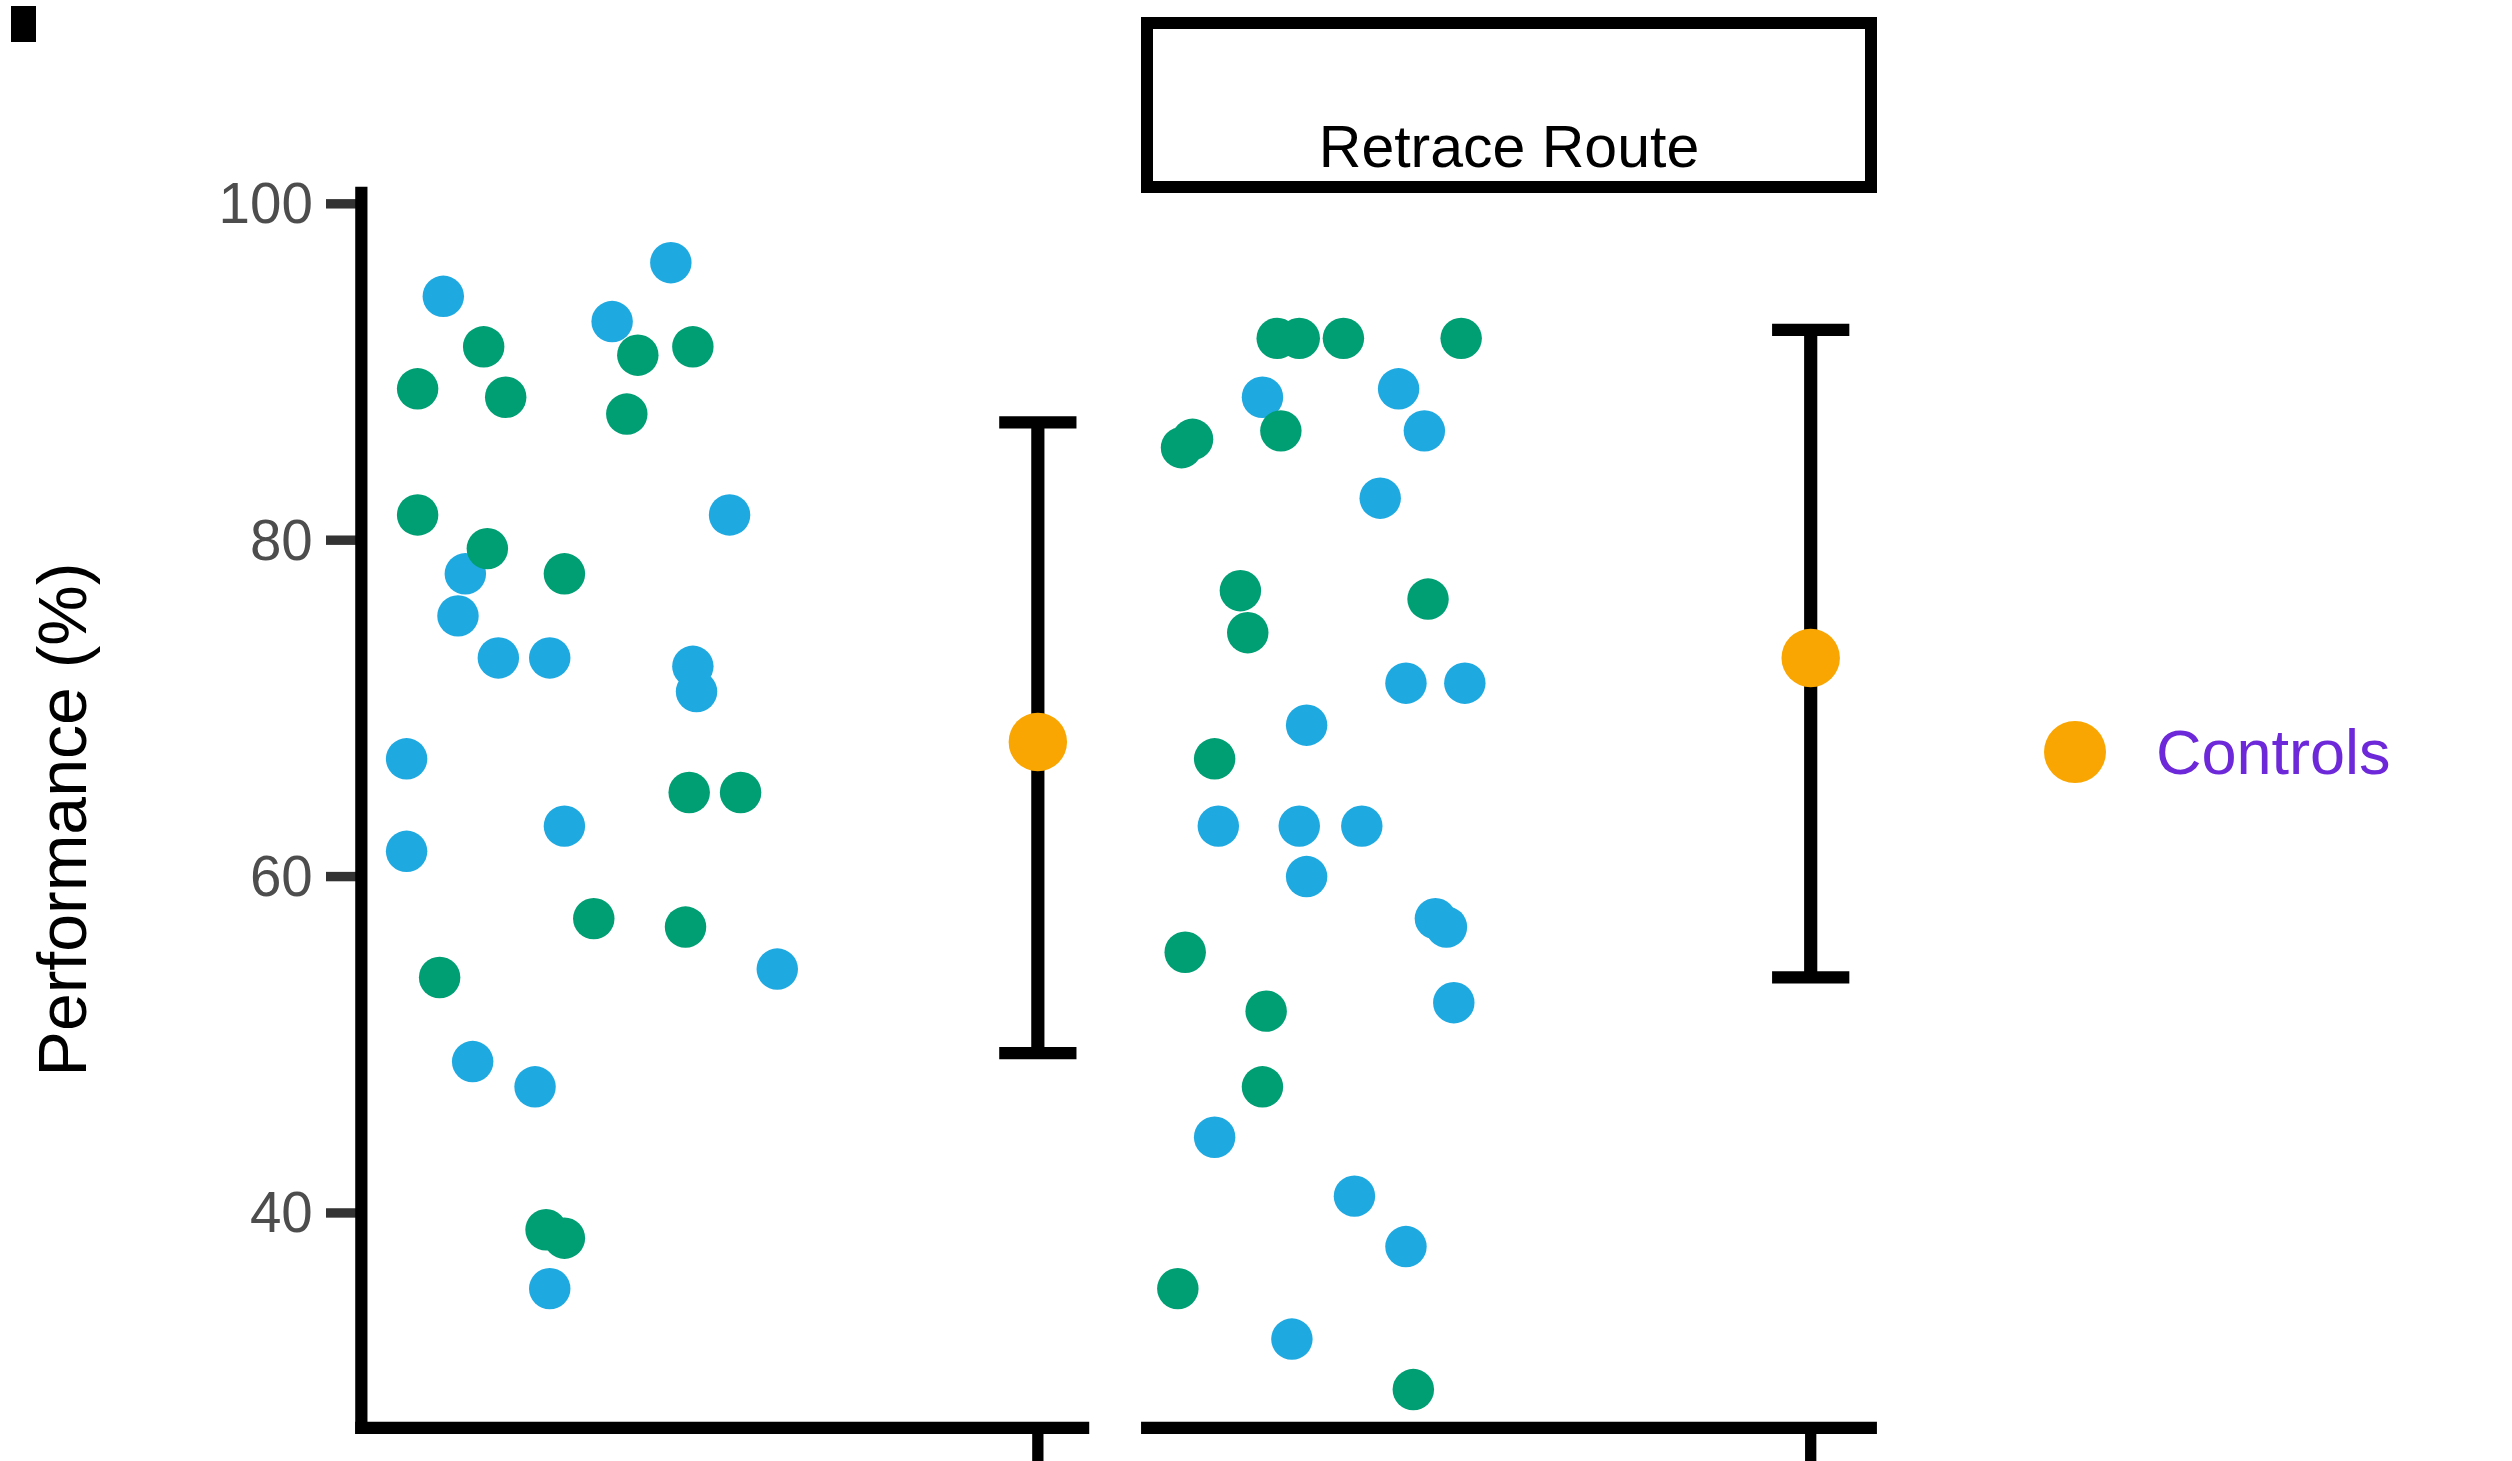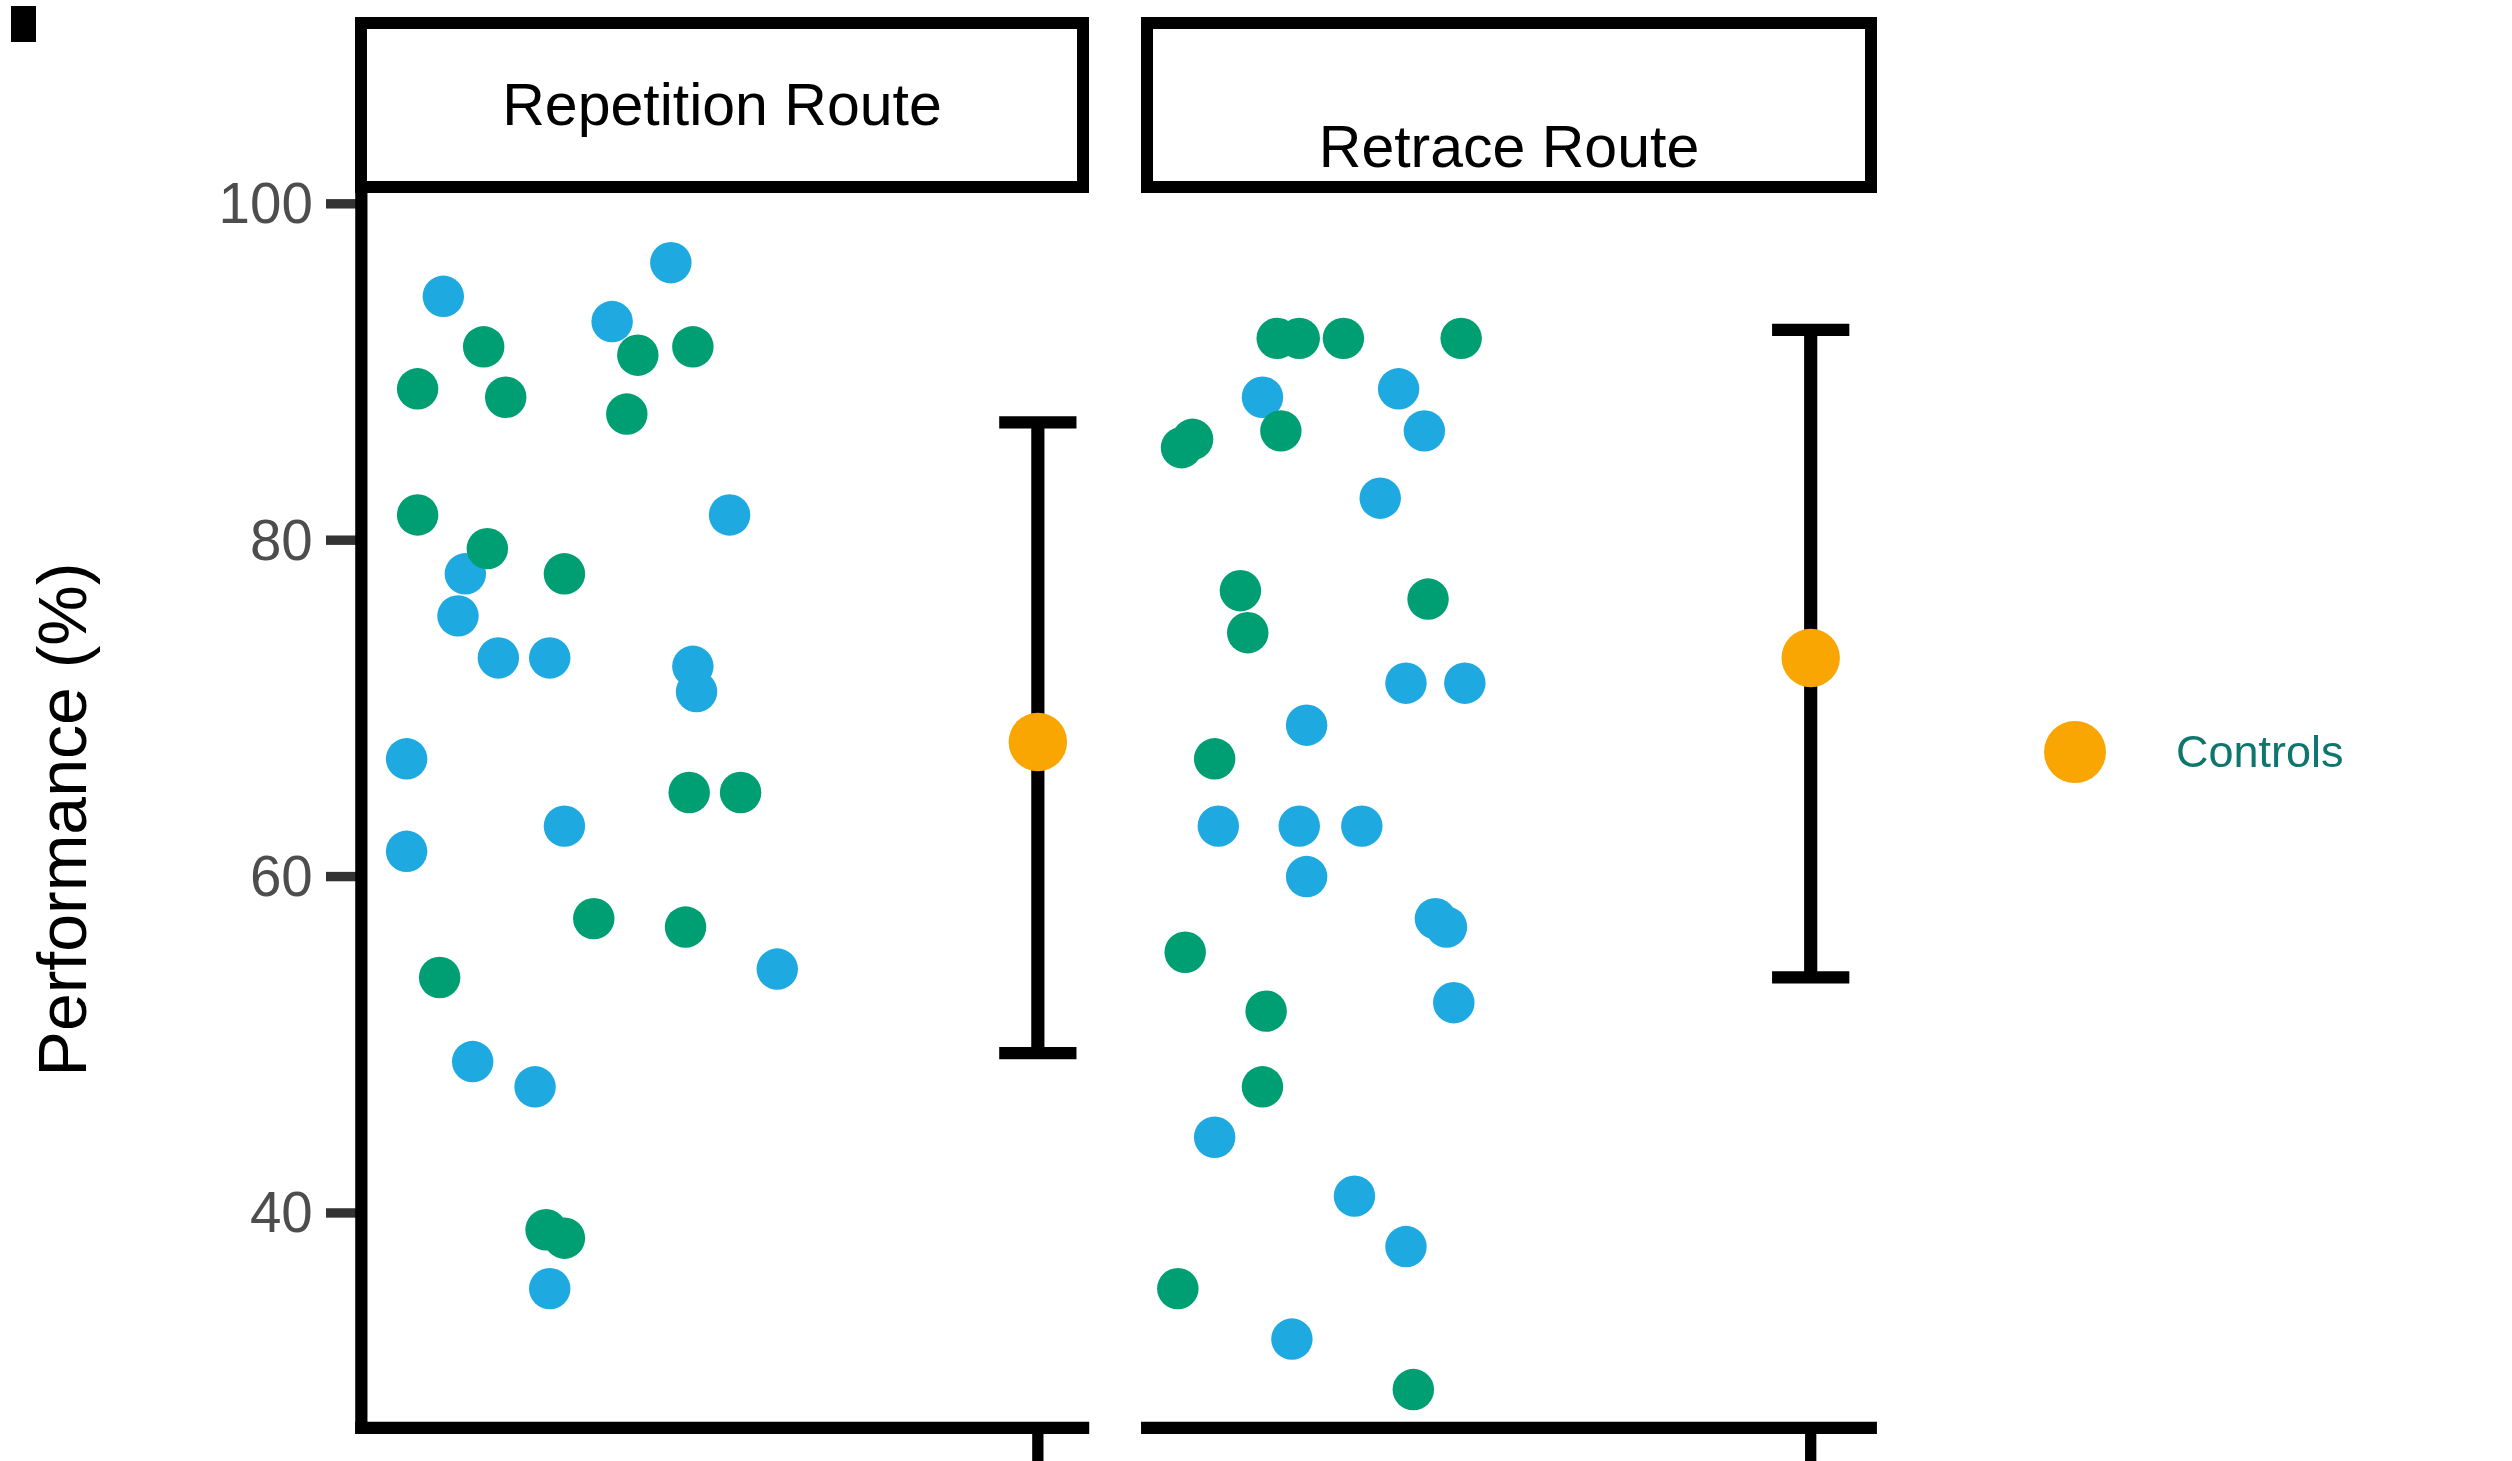--- a/index.html
+++ b/index.html
@@ -34,21 +34,21 @@
     font-size:68px;color:#000;
     transform-origin:0 0;
     transform: rotate(-90deg) translateX(-1462px);
   }
   .legend{position:absolute;left:2026px;top:702px;}
   .legend-row{display:flex;align-items:center;height:100px;}
   .swatch-cell{width:98px;display:flex;justify-content:center;align-items:center;}
   .dot{border-radius:50%;}
   .dot.large{width:62px;height:62px;}
   .dot.small{width:40px;height:40px;}
-  .legend-label{font-size:45px;color:#0f766e;margin-left:52px;white-space:nowrap;}
+  .legend-label{font-size:63px;color:#6d28d9;margin-left:32px;white-space:nowrap;}
 </style>
 </head>
 <body>
 
 <div class="figure">
 
   <svg id="plot" width="2512" height="1462" viewBox="0 0 2666 1551">
       <line x1="346" y1="216" x2="379" y2="216" stroke="#333333" stroke-width="10"></line>
       <text x="332" y="216" fill="#4D4D4D" font-size="60" text-anchor="end" dominant-baseline="central" font-family="&quot;Liberation Sans&quot;, sans-serif">100</text>
       <line x1="346" y1="573" x2="379" y2="573" stroke="#333333" stroke-width="10"></line>
@@ -134,23 +134,20 @@
       <circle cx="1499.97" cy="1474.4250000000002" r="22" fill="#009E73"></circle>
       <line x1="1921.71" y1="349.875" x2="1921.71" y2="1037.1" stroke="#000000" stroke-width="14"></line>
       <line x1="1880.71" y1="349.875" x2="1962.71" y2="349.875" stroke="#000000" stroke-width="13"></line>
       <line x1="1880.71" y1="1037.1" x2="1962.71" y2="1037.1" stroke="#000000" stroke-width="13"></line>
       <circle cx="1921.71" cy="697.95" r="31" fill="#F9A602"></circle>
       <line x1="1921.71" y1="1521.5" x2="1921.71" y2="1557.5" stroke="#000000" stroke-width="12"></line>
     </svg>
 
   <div class="corner-mark"></div>
 
-  <div class="strip" id="strip-0">
-    <span>Repetition Route</span>
-  </div>
 
   <div class="strip" id="strip-1">
     <span>Retrace Route</span>
   </div>
 
   <div class="y-axis-title">Performance (%)</div>
 
   <div class="legend">
     <div class="legend-row">
       <span class="swatch-cell">

